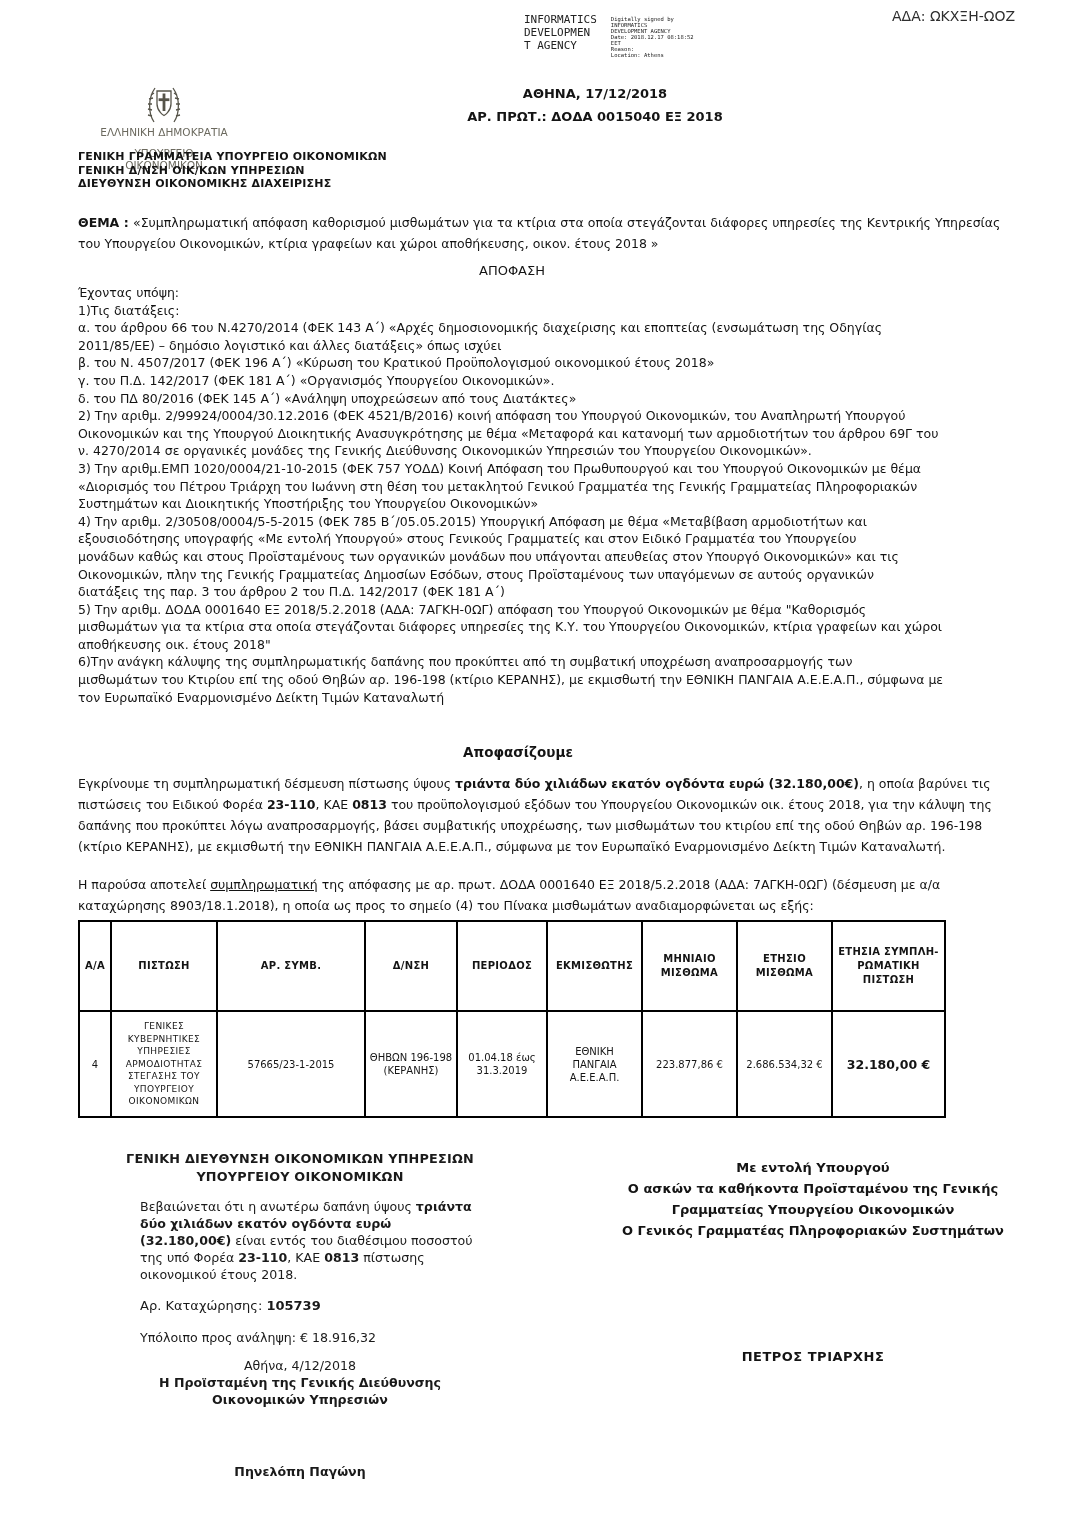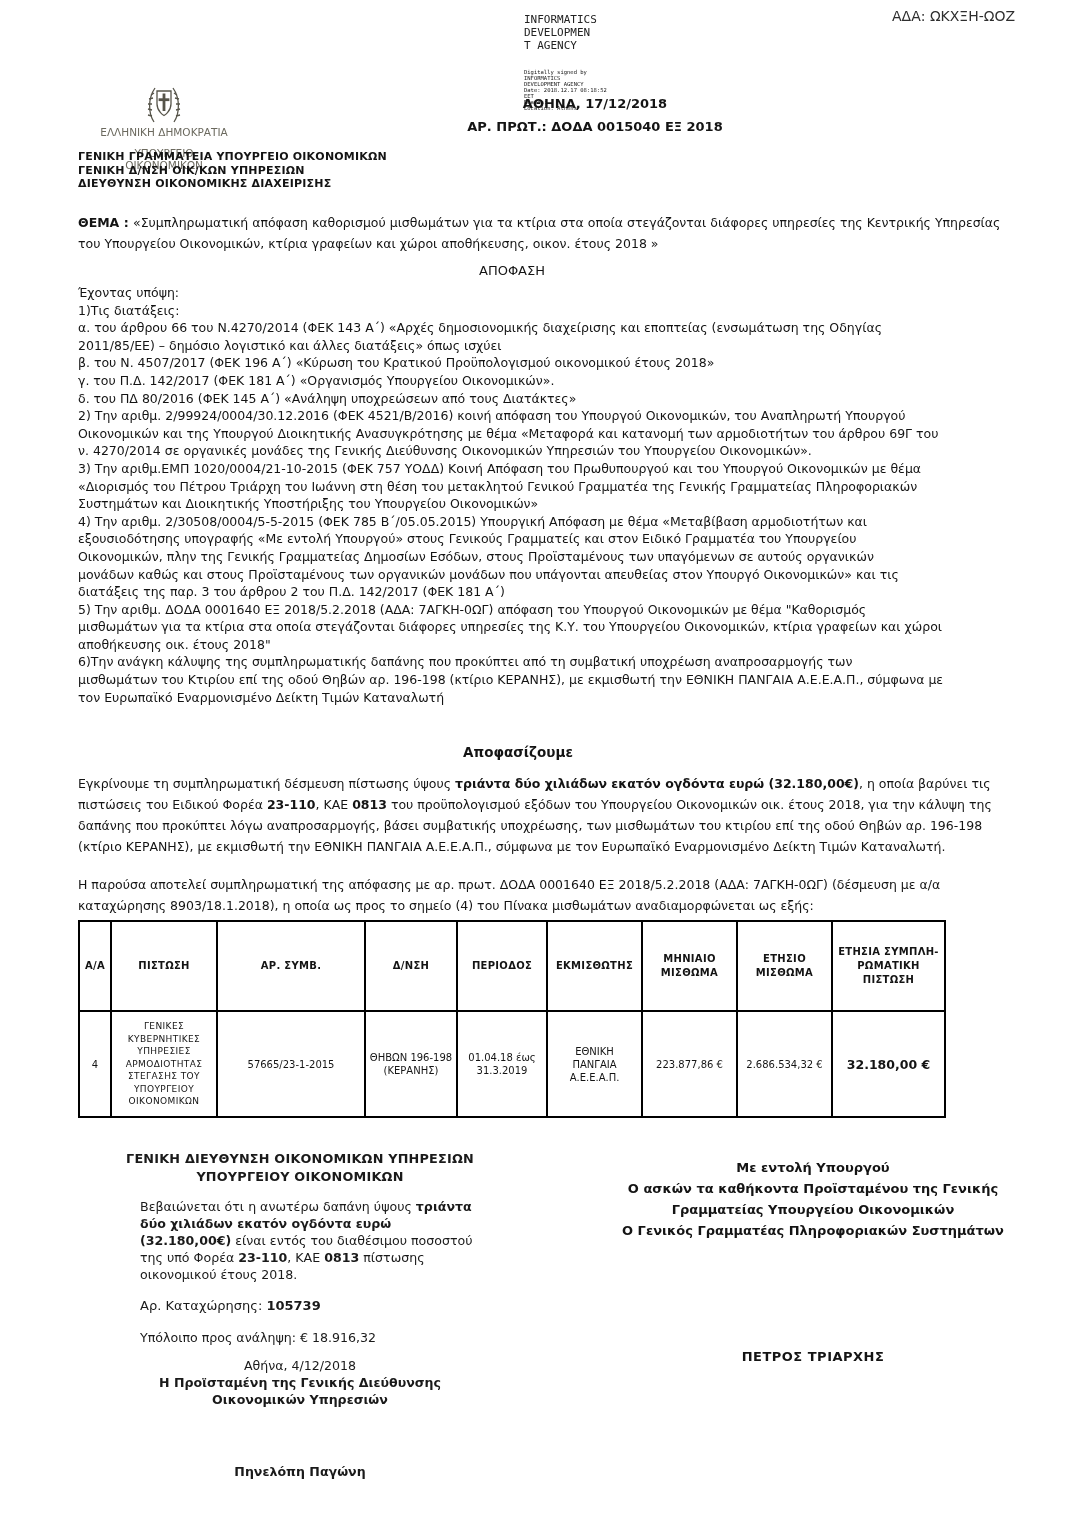--- a/index.html
+++ b/index.html
@@ -1,28 +1,28 @@
 <!DOCTYPE html>
 <html lang="el"><head>
 <meta charset="utf-8">
 <style>
   html,body{margin:0;padding:0;background:#fff;}
   .page{position:relative;width:1082px;height:1530px;background:#fff;overflow:hidden;
         font-family:"DejaVu Sans",sans-serif;color:#141414;}
   .b{font-weight:bold;}
   
-  .stamp{position:absolute;left:524px;top:13px;display:flex;gap:14px;color:#222;flex-direction:column;}
+  .stamp{position:absolute;left:524px;top:13px;display:flex;gap:14px;color:#222;}
   .stamp-agency{font-family:"DejaVu Sans Mono",monospace;font-size:11px;line-height:13px;white-space:pre-line;}
   .stamp-details{font-family:"DejaVu Sans Mono",monospace;font-size:5.5px;line-height:6px;white-space:pre-line;padding-top:3px;}
   .ada{position:absolute;left:892px;top:8px;font-size:14px;color:#2e2e2e;}
   
   .logo-block{position:absolute;left:94px;top:84px;width:140px;text-align:center;}
   .logo-block svg{display:block;margin:0 auto;}
   .logo-caption{font-size:10.5px;line-height:12.5px;color:#6b695e;margin-top:2px;}
-  .date-block{position:absolute;left:462px;top:92px;width:266px;text-align:center;font-weight:bold;font-size:13px;line-height:23px;}
+  .date-block{position:absolute;left:462px;top:82px;width:266px;text-align:center;font-weight:bold;font-size:13px;line-height:23px;}
   .org-block{position:absolute;left:78px;top:150px;font-weight:bold;font-size:11px;line-height:13.5px;letter-spacing:.2px;}
   
   .subject{position:absolute;left:78px;top:212px;width:932px;font-size:12.5px;line-height:21px;}
   .h-apofasi{position:absolute;left:78px;top:263px;width:868px;text-align:center;font-weight:normal;font-size:13px;}
   .preamble{position:absolute;left:78px;top:284px;width:932px;font-size:12.5px;line-height:17.6px;}
   .preamble div{white-space:nowrap;}
   .h-apofasizoume{position:absolute;left:78px;top:744px;width:880px;text-align:center;font-weight:bold;font-size:13.5px;}
   .approval{position:absolute;left:78px;top:773px;width:932px;font-size:12.5px;line-height:21px;}
   .amendment{position:absolute;left:78px;top:874px;width:932px;font-size:12.5px;line-height:21px;}
   
@@ -106,37 +106,37 @@
         <div>γ. του Π.Δ. 142/2017 (ΦΕΚ 181 Α΄) «Οργανισμός Υπουργείου Οικονομικών».</div>
         <div>δ. του ΠΔ 80/2016 (ΦΕΚ 145 Α΄) «Ανάληψη υποχρεώσεων από τους Διατάκτες»</div>
         <div>2) Την αριθμ. 2/99924/0004/30.12.2016 (ΦΕΚ 4521/Β/2016)  κοινή απόφαση του Υπουργού Οικονομικών, του Αναπληρωτή Υπουργού</div>
         <div>Οικονομικών και της Υπουργού Διοικητικής Ανασυγκρότησης με θέμα «Μεταφορά και κατανομή των αρμοδιοτήτων του άρθρου 69Γ του</div>
         <div>ν. 4270/2014 σε οργανικές μονάδες της Γενικής Διεύθυνσης Οικονομικών Υπηρεσιών του Υπουργείου Οικονομικών».</div>
         <div>3) Την αριθμ.ΕΜΠ 1020/0004/21-10-2015 (ΦΕΚ 757 ΥΟΔΔ) Κοινή Απόφαση του Πρωθυπουργού και του Υπουργού Οικονομικών με θέμα</div>
         <div>«Διορισμός του Πέτρου Τριάρχη του Ιωάννη στη θέση του μετακλητού Γενικού Γραμματέα της Γενικής Γραμματείας Πληροφοριακών</div>
         <div>Συστημάτων και Διοικητικής Υποστήριξης του Υπουργείου Οικονομικών»</div>
         <div>4) Την αριθμ. 2/30508/0004/5-5-2015 (ΦΕΚ 785 Β΄/05.05.2015) Υπουργική Απόφαση με θέμα «Μεταβίβαση αρμοδιοτήτων και</div>
         <div>εξουσιοδότησης υπογραφής «Με εντολή Υπουργού» στους Γενικούς Γραμματείς και στον Ειδικό Γραμματέα του Υπουργείου</div>
+        <div>μονάδων καθώς και στους Προϊσταμένους των οργανικών μονάδων που υπάγονται απευθείας στον Υπουργό Οικονομικών» και τις</div>
         <div>Οικονομικών, πλην της Γενικής Γραμματείας Δημοσίων Εσόδων, στους Προϊσταμένους των υπαγόμενων σε αυτούς οργανικών</div>
-        <div>μονάδων καθώς και στους Προϊσταμένους των οργανικών μονάδων που υπάγονται απευθείας στον Υπουργό Οικονομικών» και τις</div>
         <div>διατάξεις της παρ. 3 του άρθρου 2 του Π.Δ. 142/2017 (ΦΕΚ 181 Α΄)</div>
         <div>5) Την αριθμ. ΔΟΔΑ 0001640 ΕΞ 2018/5.2.2018 (ΑΔΑ: 7ΑΓΚΗ-0ΩΓ) απόφαση του Υπουργού Οικονομικών με θέμα "Καθορισμός</div>
         <div>μισθωμάτων για τα κτίρια στα οποία στεγάζονται διάφορες υπηρεσίες της Κ.Υ. του Υπουργείου Οικονομικών, κτίρια γραφείων και χώροι</div>
         <div>αποθήκευσης οικ. έτους 2018"</div>
         <div>6)Την ανάγκη  κάλυψης της συμπληρωματικής δαπάνης που προκύπτει από τη συμβατική υποχρέωση αναπροσαρμογής των</div>
         <div>μισθωμάτων του Κτιρίου επί της οδού Θηβών αρ. 196-198  (κτίριο ΚΕΡΑΝΗΣ), με εκμισθωτή την ΕΘΝΙΚΗ ΠΑΝΓΑΙΑ Α.Ε.Ε.Α.Π.,  σύμφωνα με</div>
         <div>τον Ευρωπαϊκό Εναρμονισμένο Δείκτη Τιμών Καταναλωτή</div>
       </div>
   </div>
 
   <div class="h-apofasizoume">Αποφασίζουμε</div>
 
   <div class="approval"><span>Εγκρίνουμε τη συμπληρωματική δέσμευση πίστωσης ύψους </span><span style="font-weight: bold;">τριάντα δύο χιλιάδων εκατόν ογδόντα ευρώ (32.180,00€)</span><span>, η οποία βαρύνει τις πιστώσεις του Ειδικού Φορέα </span><span style="font-weight: bold;">23-110</span><span>, ΚΑΕ </span><span style="font-weight: bold;">0813</span><span> του προϋπολογισμού εξόδων του Υπουργείου Οικονομικών οικ. έτους 2018, για την κάλυψη της δαπάνης που προκύπτει λόγω αναπροσαρμογής, βάσει συμβατικής υποχρέωσης, των μισθωμάτων του κτιρίου επί της οδού Θηβών αρ. 196-198  (κτίριο ΚΕΡΑΝΗΣ), με εκμισθωτή την ΕΘΝΙΚΗ ΠΑΝΓΑΙΑ Α.Ε.Ε.Α.Π.,  σύμφωνα με τον Ευρωπαϊκό Εναρμονισμένο Δείκτη Τιμών Καταναλωτή.</span></div>
 
-  <div class="amendment"><span>Η παρούσα αποτελεί </span><span style="">συμπληρωματική</span><span> της απόφασης με αρ. πρωτ. ΔΟΔΑ 0001640 ΕΞ 2018/5.2.2018 (ΑΔΑ: 7ΑΓΚΗ-0ΩΓ)  (δέσμευση με α/α καταχώρησης 8903/18.1.2018), η οποία ως προς το σημείο (4)  του Πίνακα μισθωμάτων αναδιαμορφώνεται ως εξής:</span></div>
+  <div class="amendment"><span>Η παρούσα αποτελεί </span><span style="text-decoration: underline;">συμπληρωματική</span><span> της απόφασης με αρ. πρωτ. ΔΟΔΑ 0001640 ΕΞ 2018/5.2.2018 (ΑΔΑ: 7ΑΓΚΗ-0ΩΓ)  (δέσμευση με α/α καταχώρησης 8903/18.1.2018), η οποία ως προς το σημείο (4)  του Πίνακα μισθωμάτων αναδιαμορφώνεται ως εξής:</span></div>
 
   <table class="rent-table">
     <colgroup>
       <col style="width:32px">
         <col style="width:106px">
         <col style="width:148px">
         <col style="width:92px">
       <col style="width:90px">
         <col style="width:95px">
         <col style="width:95px">

